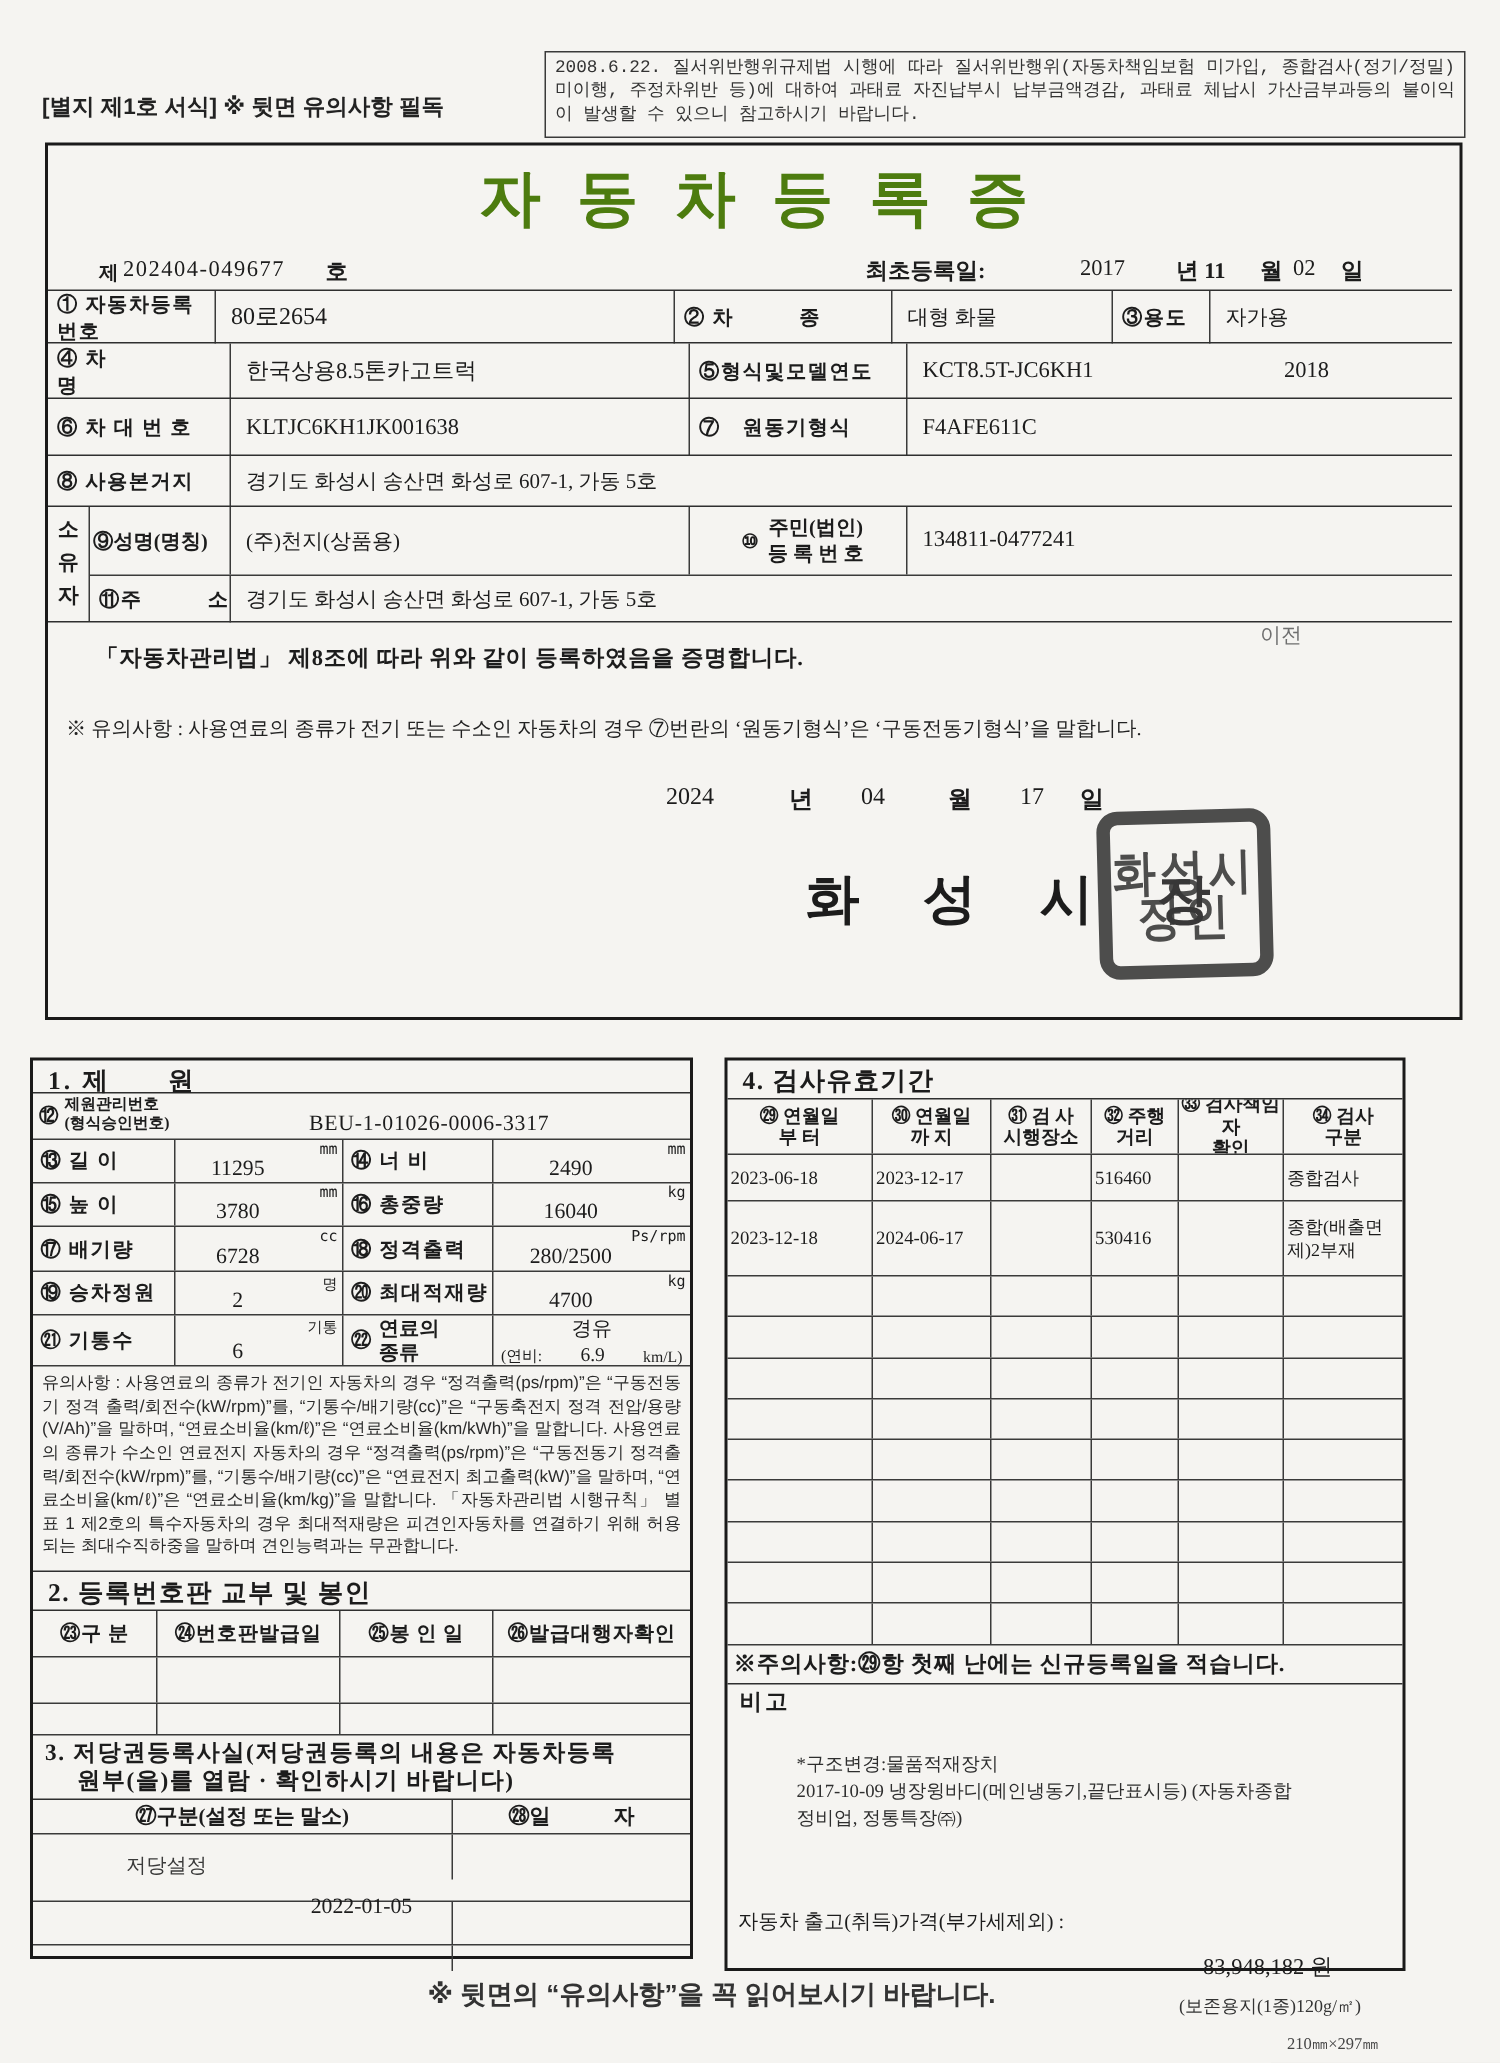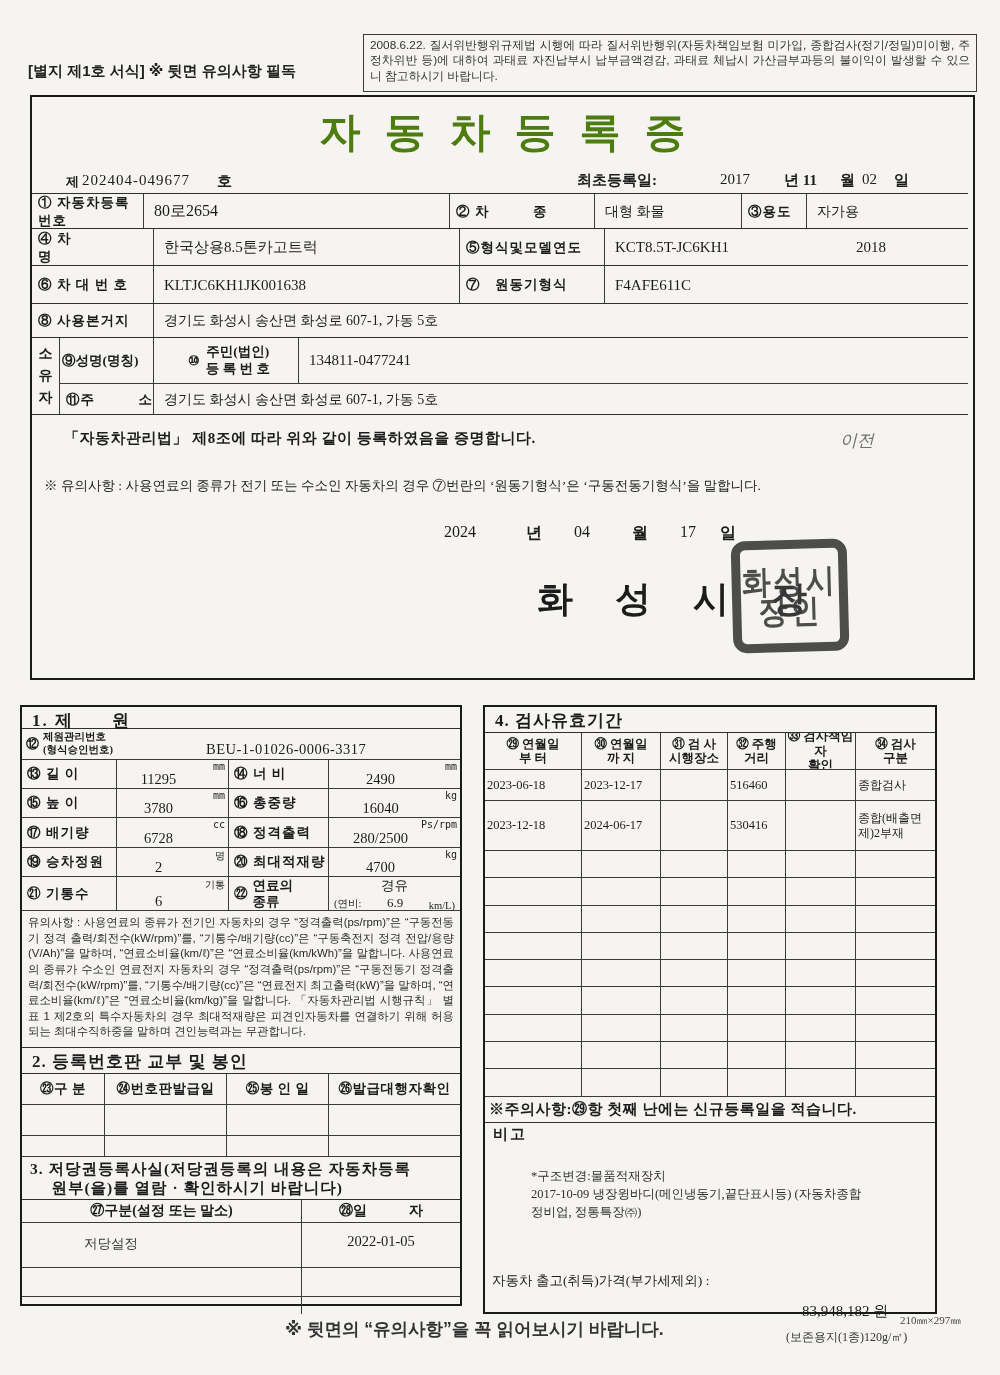--- a/index.html
+++ b/index.html
@@ -7,21 +7,21 @@
   .page{position:relative;width:1000px;height:1375px;background:#f5f4f1;overflow:hidden;
         font-family:"Liberation Serif","DejaVu Serif",serif;color:#1c1c1c;}
   .abs{position:absolute;}
   .pre{white-space:pre-line;}
 
   
   .corner-note{left:28px;top:62px;font-size:15px;font-weight:bold;white-space:nowrap;
                font-family:"Liberation Sans","DejaVu Sans",sans-serif;color:#222;}
   .notice-box{left:363px;top:34px;width:600px;height:50px;border:1.5px solid #3a3a3a;
               padding:3px 6px;font-size:11.8px;line-height:1.3;color:#333;text-align:justify;
-              word-break:break-all;font-family:Liberation Sans, sans-serif;}
+              word-break:break-all;font-family:Liberation Mono, monospace;}
 
   
   .main-box{left:30px;top:95px;width:941px;height:581px;border:2.5px solid #1a1a1a;background:#f5f4f1;}
   .cert-title{position:absolute;top:8px;left:0;width:100%;text-align:center;font-size:41px;
               font-weight:bold;letter-spacing:24px;text-indent:24px;color:#4d7c0f;}
   .docno-row{position:absolute;top:74px;left:0;width:100%;height:22px;font-size:15px;}
   .docno-prefix{position:absolute;left:34px;top:2px;font-size:13px;font-weight:bold;}
   .docno{position:absolute;left:50px;top:1px;font-size:15px;letter-spacing:1px;}
   .docno-suffix{position:absolute;left:185px;top:1px;font-weight:bold;}
   .fr-label{position:absolute;left:545px;font-weight:bold;font-size:15px;}
@@ -39,21 +39,21 @@
   .val{font-size:15px;padding-left:10px;}
   .owner-vert{justify-content:center;text-align:center;font-weight:bold;font-size:14px;line-height:1.55;}
   .owner-right{flex:1;display:flex;flex-direction:column;}
   .orow{display:flex;flex:none;}
   .orow1{border-bottom:1.2px solid #3a3a3a;}
   .idlab{justify-content:center;gap:6px;}
   .idtxt{text-align:center;line-height:1.25;}
   .model-year{position:absolute;right:82px;}
 
   .statement{position:absolute;left:32px;top:332px;font-size:15px;font-weight:bold;letter-spacing:.5px;}
-  .prev-mark{position:absolute;left:808px;top:332px;font-size:17px;color:#6f6f6f;font-style:italic;}
+  .prev-mark{position:absolute;left:808px;top:318px;font-size:14px;color:#6f6f6f;}
   .fuel-note{position:absolute;left:12px;top:380px;font-size:13.5px;color:#222;}
   .issue-date{position:absolute;left:0;top:426px;width:100%;height:22px;font-size:16px;}
   .idt-y{position:absolute;left:412px;} .idt-yu{position:absolute;left:494px;font-weight:bold;}
   .idt-m{position:absolute;left:542px;} .idt-mu{position:absolute;left:600px;font-weight:bold;}
   .idt-d{position:absolute;left:648px;} .idt-du{position:absolute;left:688px;font-weight:bold;}
   .issuer{position:absolute;left:505px;top:478px;font-size:36px;font-weight:bold;letter-spacing:42px;white-space:nowrap;}
   .stamp{position:absolute;left:700px;top:443px;width:116px;height:112px;border:9px solid #3b3b3b;
          border-radius:14px;transform:rotate(-1.5deg);opacity:.9;box-sizing:border-box;
          display:flex;flex-direction:column;justify-content:center;align-items:center;background:rgba(245,244,241,.15);}
   .stamp-line{font-family:"DejaVu Sans","Liberation Sans",sans-serif;font-weight:bold;font-size:29px;
@@ -119,21 +119,21 @@
            align-items:center;padding-left:4px;letter-spacing:.5px;box-sizing:border-box;}
   .remarks{position:relative;}
   .remarks-label{position:absolute;left:8px;top:2px;font-weight:bold;font-size:15px;letter-spacing:2px;}
   .remarks-lines{position:absolute;left:46px;top:44px;font-size:12.5px;line-height:1.45;color:#2e2e2e;}
 
   
   .price-label{left:492px;top:1272px;font-size:13.5px;}
   .price-value{left:802px;top:1302px;font-size:15px;}
   .back-note{left:285px;top:1317px;font-size:17.5px;font-weight:bold;color:#333;
              font-family:"Liberation Sans","DejaVu Sans",sans-serif;}
-  .paper-size{left:858px;top:1313px;font-size:11px;color:#444;margin-left:42px;}
+  .paper-size{left:858px;top:1355px;font-size:11px;color:#444;}
   .paper-spec{left:786px;top:1329px;font-size:12px;color:#333;}
 </style>
 </head>
 <body>
 
 <div class="page">
 
   <div class="abs corner-note">[별지 제1호 서식] ※ 뒷면 유의사항 필독</div>
   <div class="abs notice-box">2008.6.22. 질서위반행위규제법 시행에 따라 질서위반행위(자동차책임보험 미가입, 종합검사(정기/정밀)미이행, 주정차위반 등)에 대하여 과태료 자진납부시 납부금액경감, 과태료 체납시 가산금부과등의 불이익이 발생할 수 있으니 참고하시기 바랍니다.</div>
 
@@ -183,20 +183,21 @@
       <div class="tc val" style="flex:1;font-size:14px;">경기도 화성시 송산면 화성로 607-1, 가동 5호</div>
     </div>
 
     <div class="trow last" style="top:240px;height:76px;">
       <div class="tc owner-vert br pre" style="width:28px;">소
 유
 자</div>
       <div class="owner-right">
         <div class="orow orow1" style="height:45px;">
           <div class="tc lab br" style="width:94px;padding-left:2px;letter-spacing:0;">⑨성명(명칭)</div>
+          <div class="tc val br" style="width:306px;font-size:14px;">(주)천지(상품용)</div>
           <div class="tc lab idlab br" style="width:145px;letter-spacing:0;">
             <span class="mgmt-no">⑩</span>
             <span class="idtxt pre">주민(법인)
 등 록 번 호</span>
           </div>
           <div class="tc val" style="flex:1;">134811-0477241</div>
         </div>
         <div class="orow" style="height:31px;">
           <div class="tc lab br" style="width:94px;">⑪주　　　소</div>
           <div class="tc val" style="flex:1;font-size:14px;">경기도 화성시 송산면 화성로 607-1, 가동 5호</div>
@@ -330,21 +331,21 @@
     </div>
 
     <div class="m-heading hr1">
       <span>3. 저당권등록사실(저당권등록의 내용은 자동차등록</span><br>
       <span>　 원부(을)를 열람 · 확인하시기 바랍니다)</span>
     </div>
     <div class="mrow" style="height:22px;">
       <div class="mc1 mhead">㉗구분(설정 또는 말소)</div>
       <div class="mc2 mhead">㉘일　　　자</div>
     </div>
-    <div class="mrow mdata" style="height:44px;">
+    <div class="mrow mdata" style="height:44px;flex-direction:column;">
       <div class="mc1">저당설정</div>
       <div class="mc2">2022-01-05</div>
     </div>
     <div class="mrow" style="height:28px;">
       <div class="mc1"></div>
       <div class="mc2"></div>
     </div>
     <div class="mrow" style="height:17px;border-bottom:none;">
       <div class="mc1"></div>
       <div class="mc2"></div>

